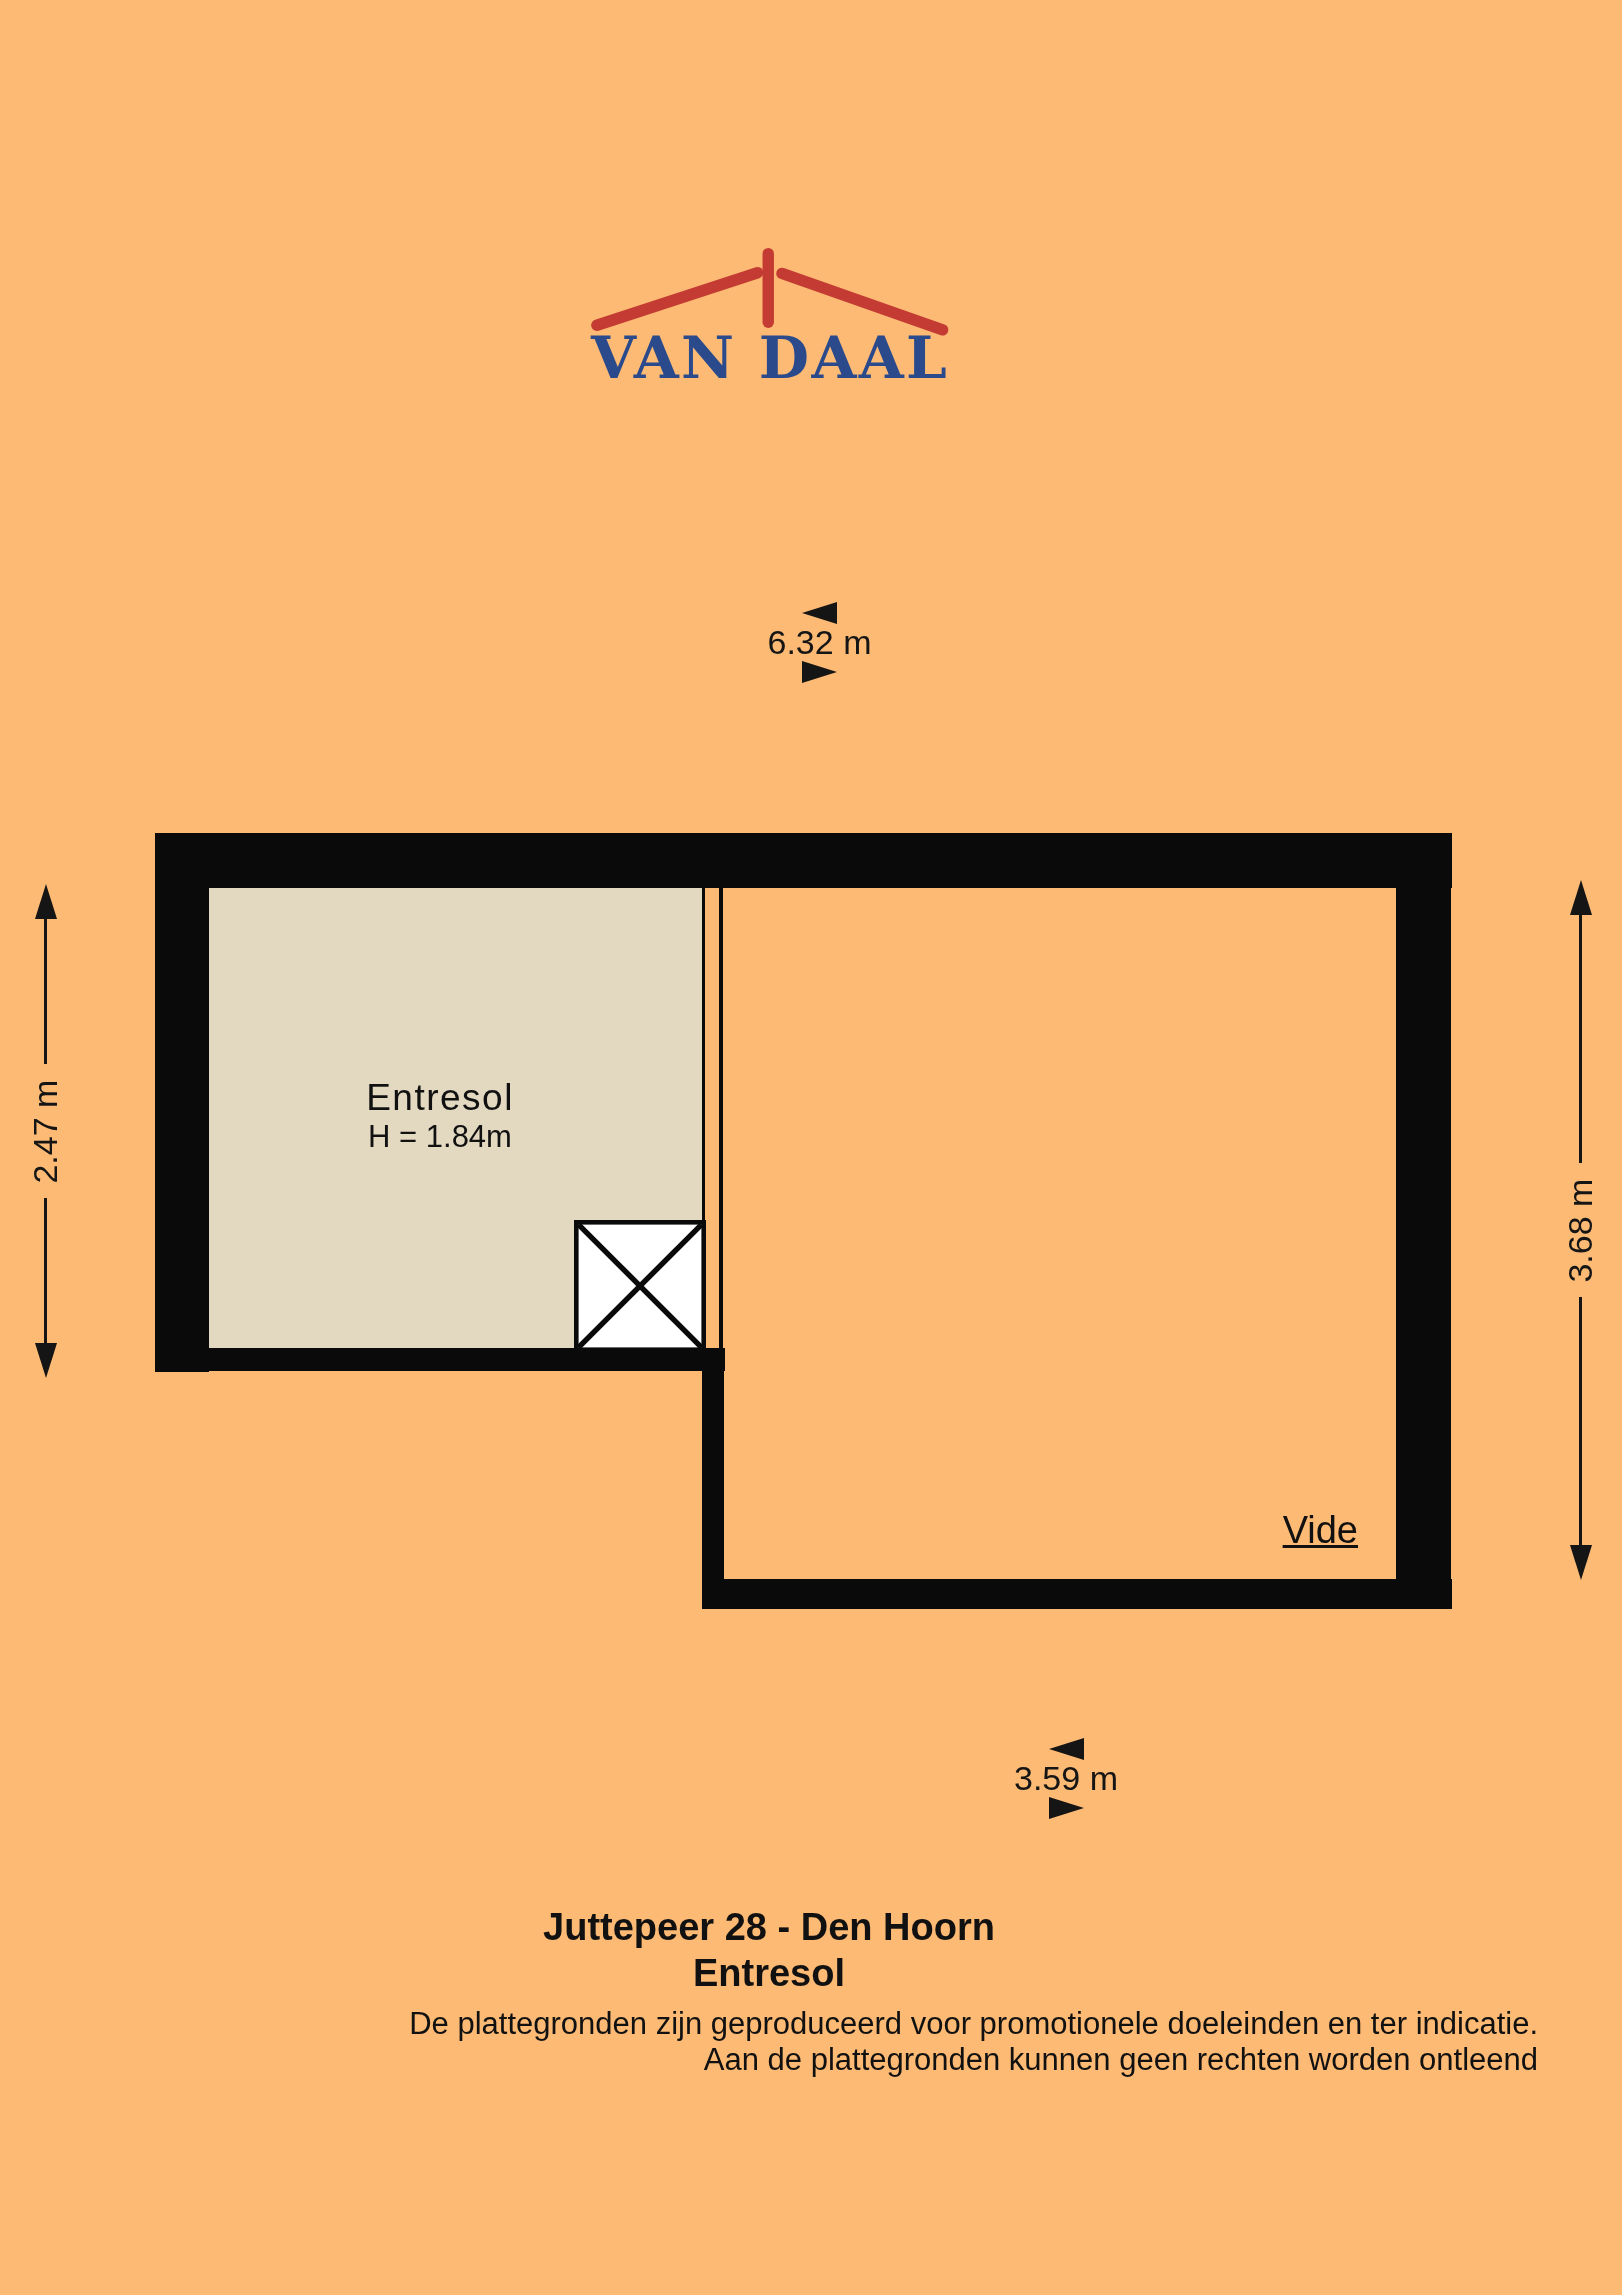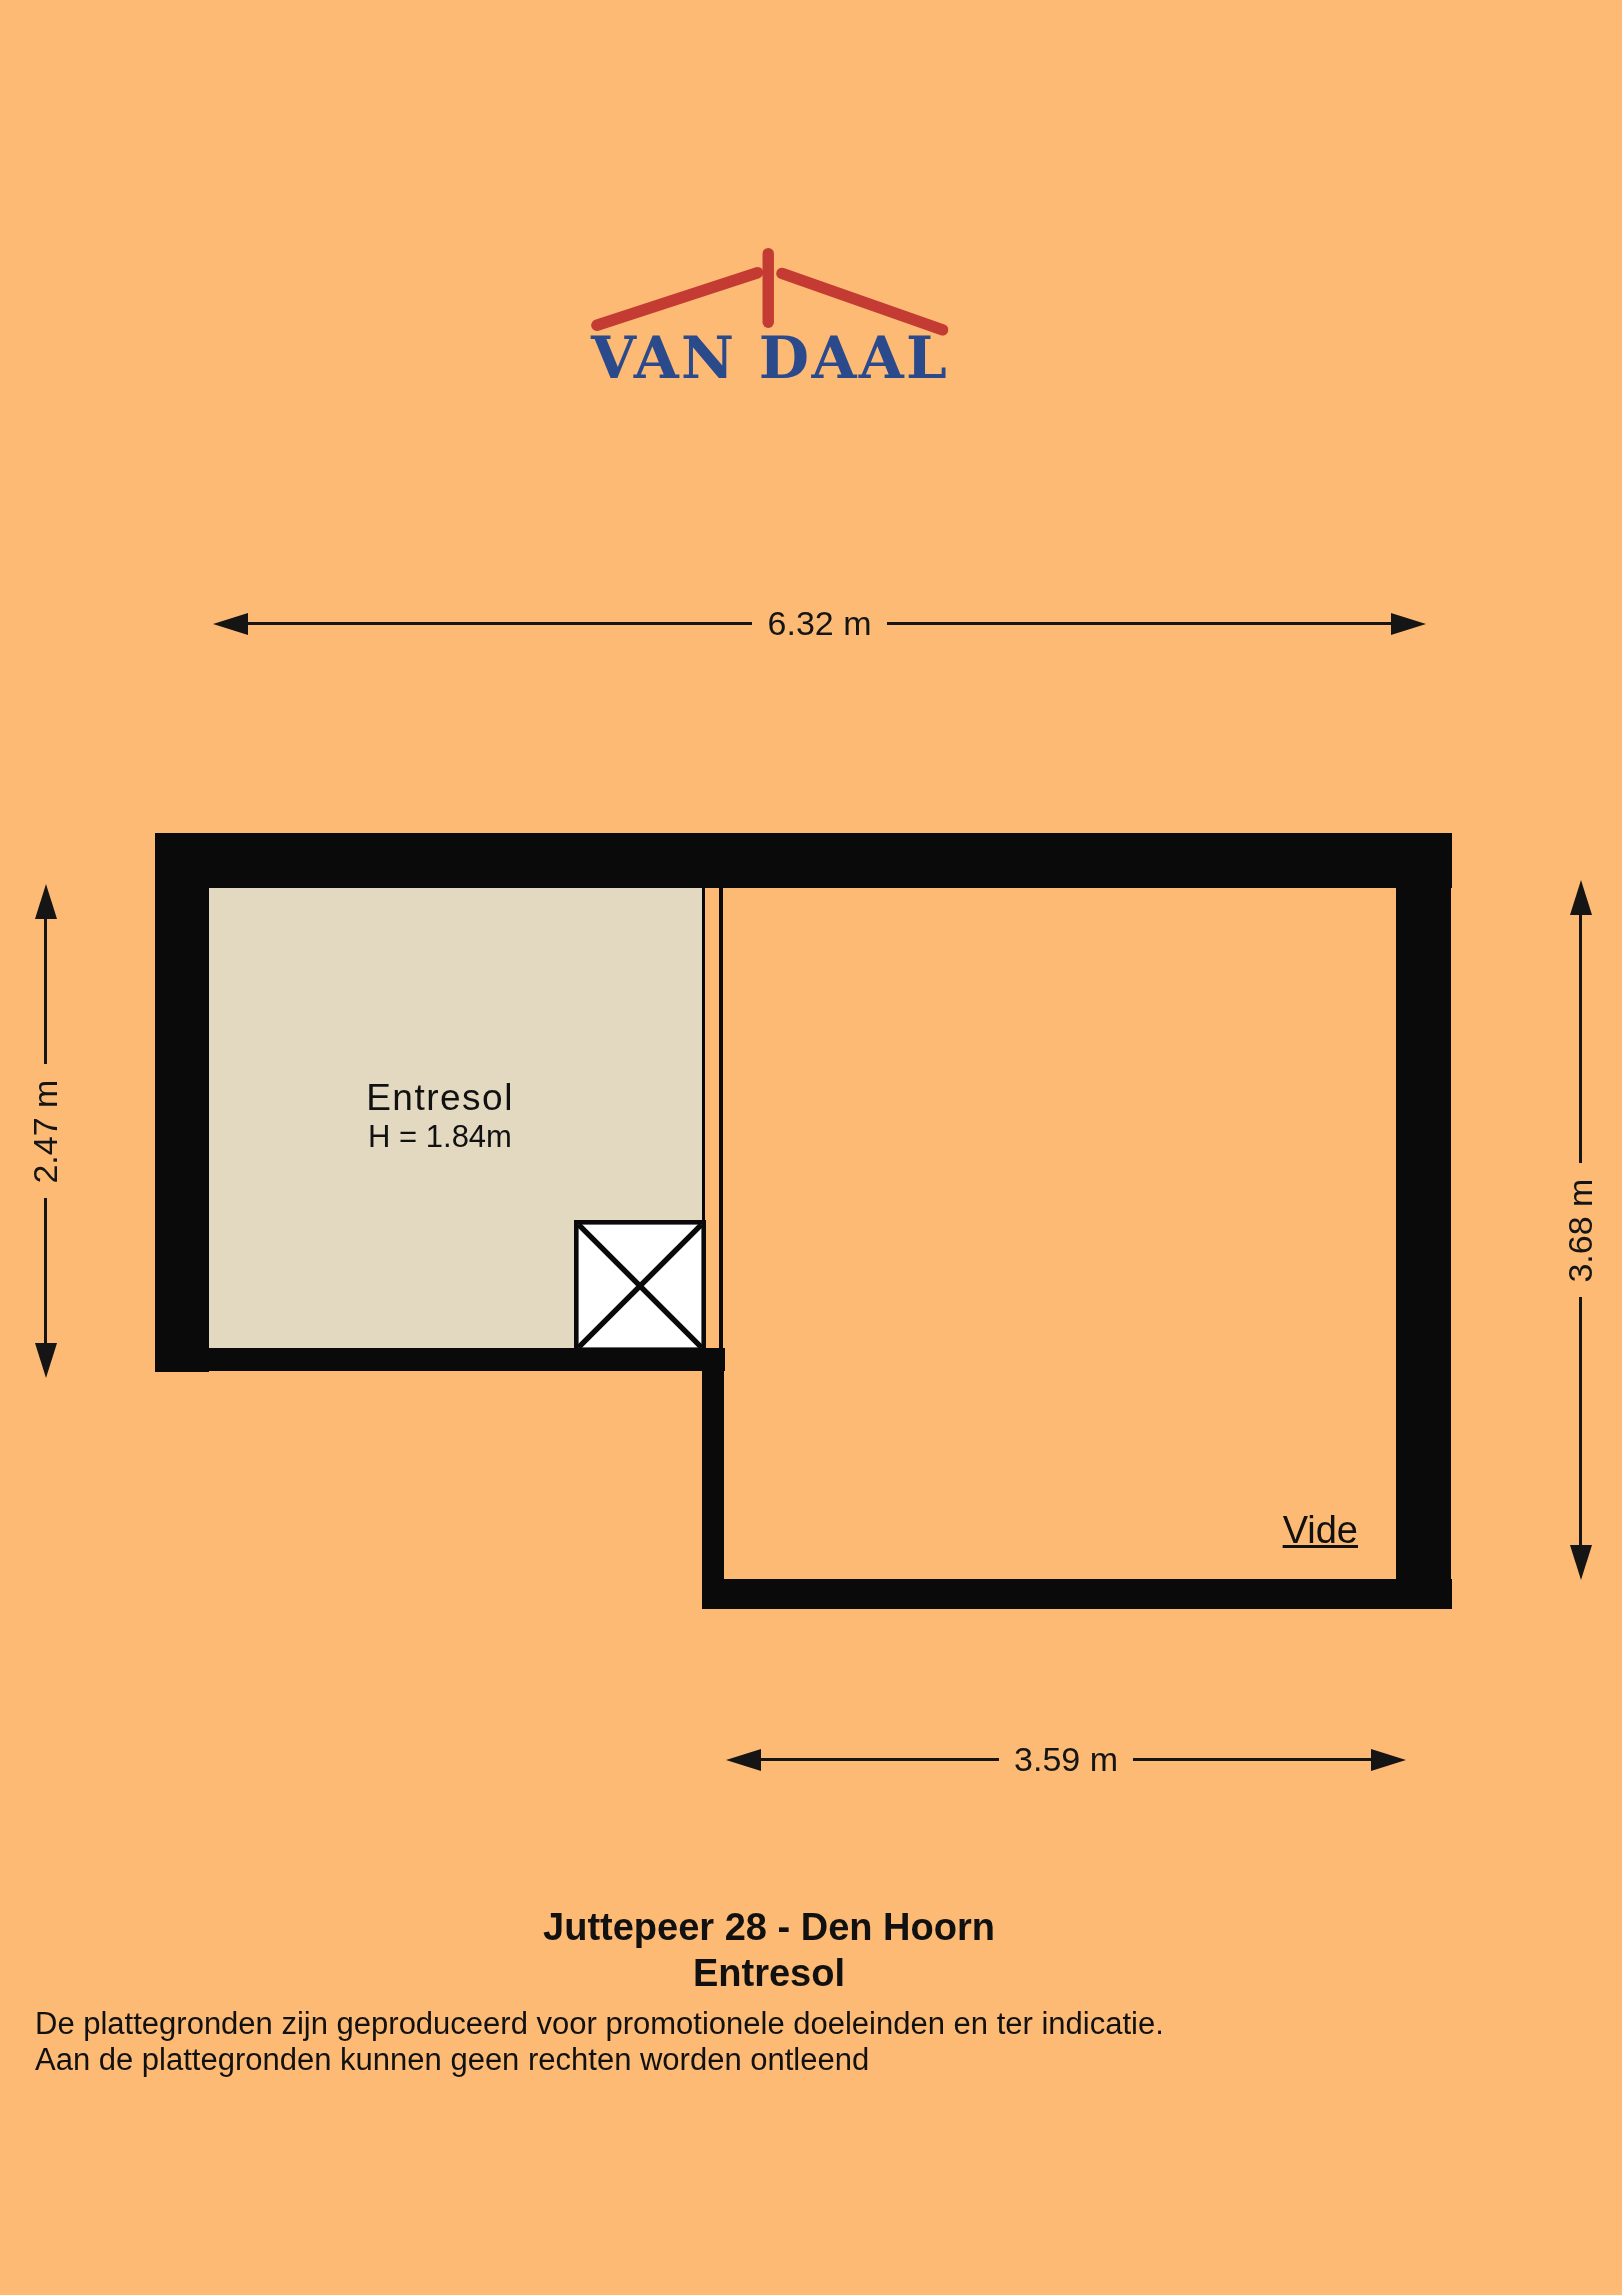--- a/index.html
+++ b/index.html
@@ -10,21 +10,21 @@
   #logo-roof{position:absolute;left:570px;top:243px;}
   #logo-word{position:absolute;left:536px;top:329px;width:468px;text-align:center;
              font-family:"DejaVu Serif", serif;font-weight:700;font-size:58px;line-height:58px;
              letter-spacing:2.3px;color:var(--brand-blue);}
   #logo-sub{position:absolute;left:536px;top:392px;width:468px;text-align:center;
             font-family:"DejaVu Serif", serif;font-weight:700;font-size:47px;line-height:47px;
             letter-spacing:1.5px;color:var(--brand-blue);}
 
   
   .dim{position:absolute;display:flex;align-items:center;}
-  .dim-h{flex-direction:row;height:43px;}
+  .dim-h{flex-direction:column;height:43px;}
   .dim-v{flex-direction:column;width:43px;}
   .dline{flex:1;background:#151515;}
   .dim-h .dline{height:3.1px;}
   .dim-v .dline{width:3.1px;}
   .ah{width:0;height:0;flex:none;}
   .dim-h .ah-a{border-top:11.5px solid transparent;border-bottom:11.5px solid transparent;border-right:35px solid #151515;}
   .dim-h .ah-b{border-top:11.5px solid transparent;border-bottom:11.5px solid transparent;border-left:35px solid #151515;}
   .dim-v .ah-a{border-left:11.5px solid transparent;border-right:11.5px solid transparent;border-bottom:35px solid #151515;}
   .dim-v .ah-b{border-left:11.5px solid transparent;border-right:11.5px solid transparent;border-top:35px solid #151515;}
   .dlabel{font-size:34px;line-height:37px;color:#151515;white-space:nowrap;flex:none;}
@@ -38,22 +38,22 @@
   #stairs-box{position:absolute;left:574px;top:1220px;}
   #entresol-label{position:absolute;left:287px;top:1077px;width:306px;text-align:center;}
   #entresol-label .l1{font-size:37px;line-height:41px;letter-spacing:1.5px;}
   #entresol-label .l2{font-size:31px;line-height:38px;}
   #vide-label{position:absolute;left:1163px;top:1510px;width:195px;text-align:right;
               font-size:38px;line-height:41px;text-decoration:underline;}
 
   
   #footer-title{position:absolute;left:0px;top:1904px;width:1538px;text-align:center;
                 font-weight:700;font-size:38px;line-height:46px;}
-  #footer-disclaimer{position:absolute;left:0px;top:2006px;width:1538px;text-align:left;
-                     font-size:31px;line-height:36px;padding-left:35px;}
+  #footer-disclaimer{position:absolute;left:0px;top:2006px;width:1538px;text-align:right;
+                     font-size:31px;line-height:36px;}
 </style>
 </head>
 <body>
 
 <div id="page">
 
   <svg id="logo-roof" width="398" height="99" viewBox="745 320 520 130">
     <line x1="779" y1="428" x2="990" y2="359" stroke="var(--brand-red)" stroke-width="15" stroke-linecap="round"></line>
     <line x1="1022" y1="360" x2="1233" y2="434" stroke="var(--brand-red)" stroke-width="15" stroke-linecap="round"></line>
     <line x1="1004" y1="334" x2="1004" y2="424" stroke="var(--brand-red)" stroke-width="15" stroke-linecap="round"></line>

